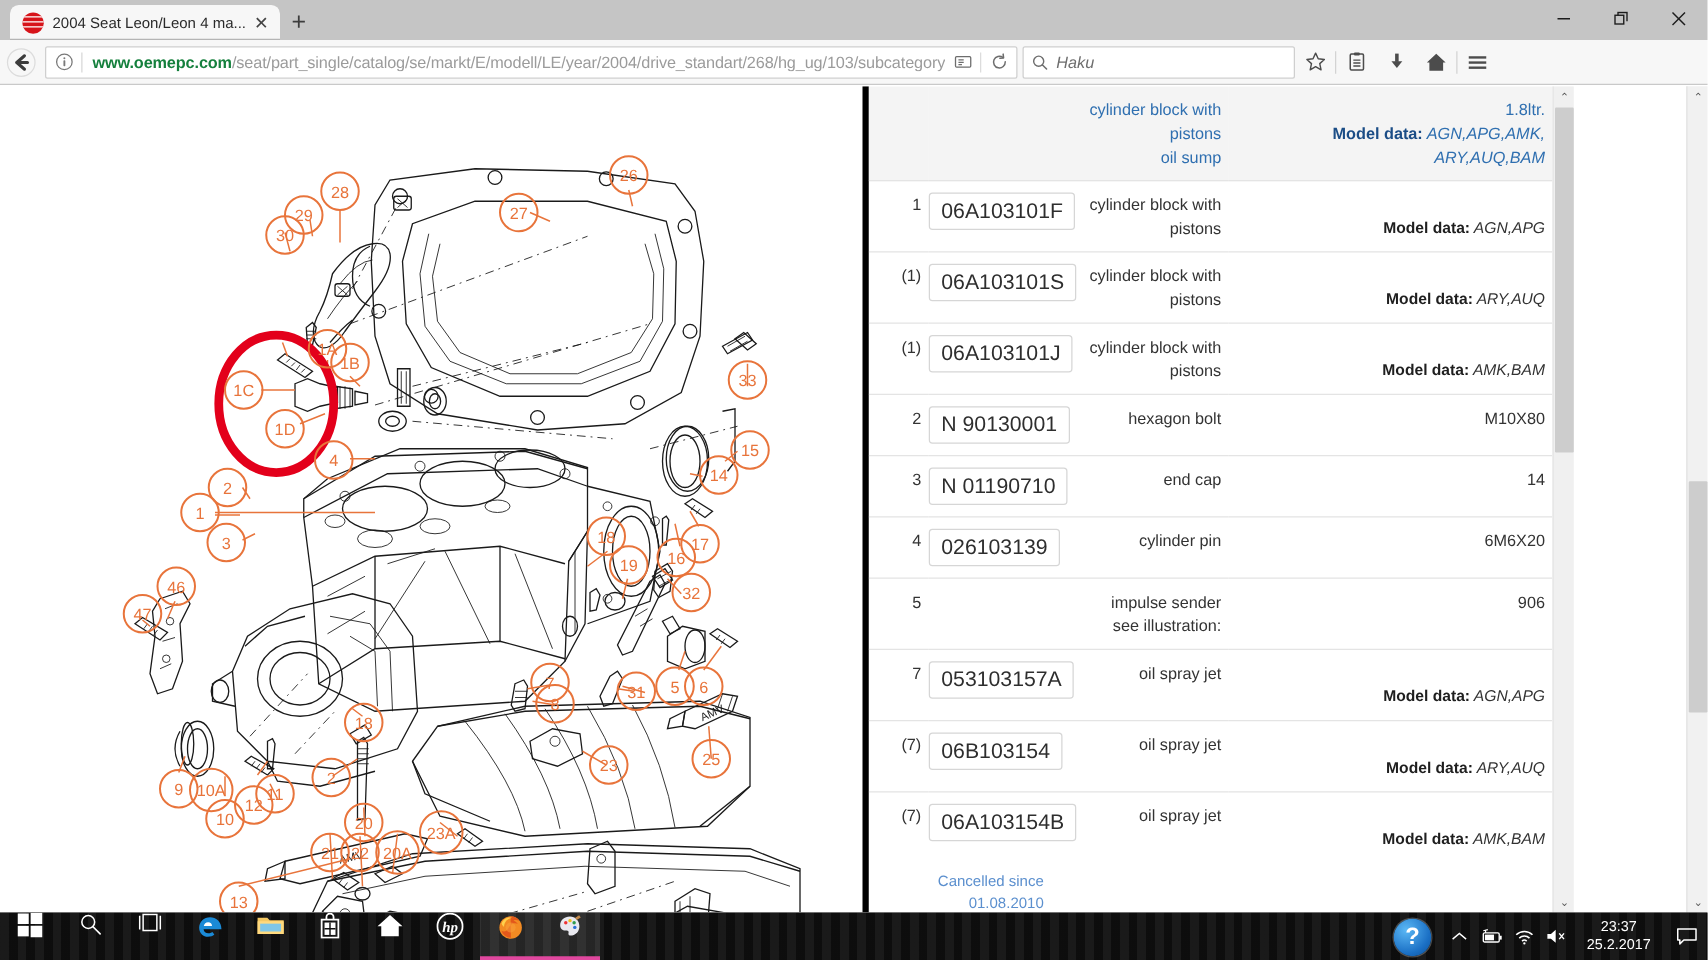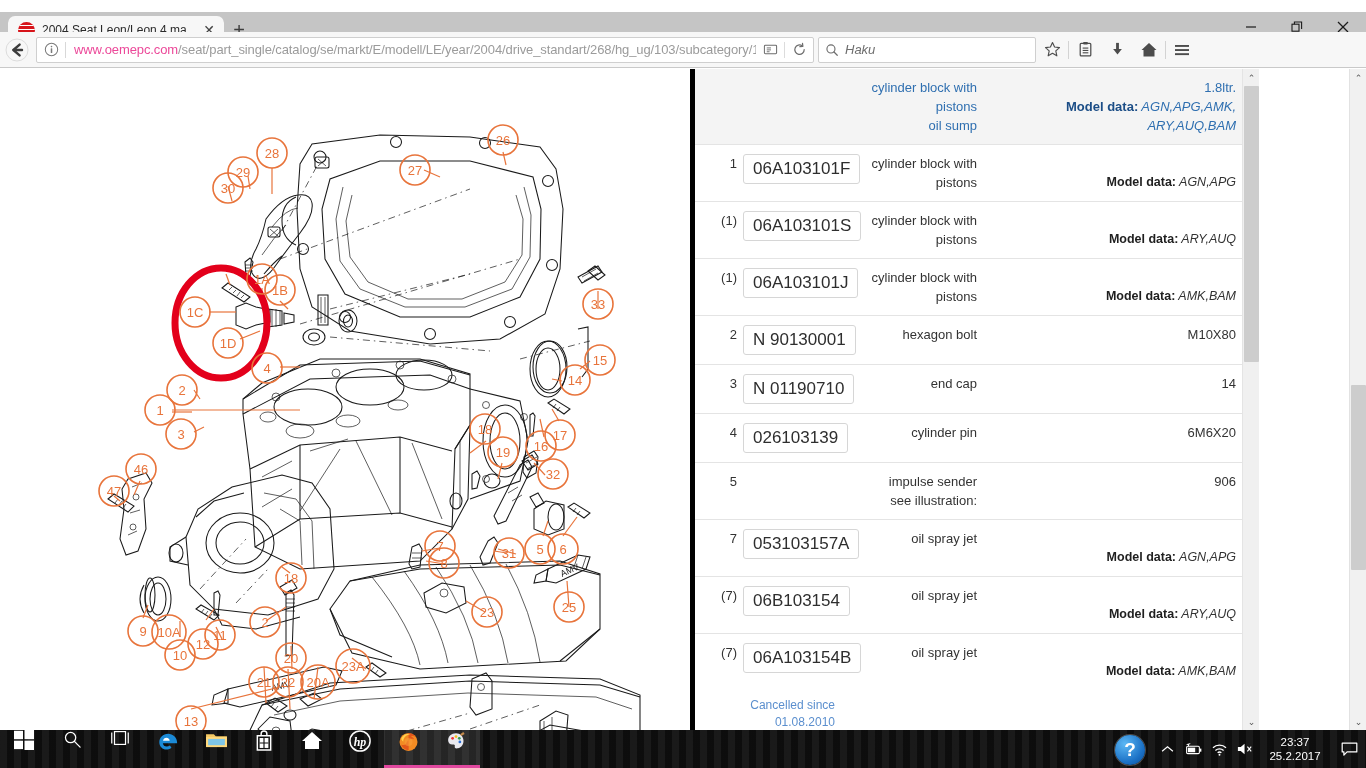--- a/index.html
+++ b/index.html
@@ -9,21 +9,21 @@
     font-family: "Liberation Sans", sans-serif;
     background: #ffffff;
   }
 
   
   #browser-window { position: absolute; inset: 0; background: #ffffff; }
 
   #tabstrip {
     position: absolute; left: 0; top: 0; width: 1366px; height: 32px;
     background: #c5c5c5;
-    display: flex; align-items: flex-end; margin-top: 12px;
+    display: flex; align-items: flex-end;
   }
   .tab {
     position: relative;
     margin-left: 8px;
     height: 28px;
     width: 216px;
     background: #f7f7f7;
     border-radius: 7px 7px 0 0;
     display: flex; align-items: center;
     padding: 0 6px 0 10px;
@@ -97,21 +97,21 @@
   }
   #url-divider { width:1px; height:16px; background:#d8d8d8; flex:0 0 1px; }
   #url-text {
     flex: 1 1 auto;
     font-size: 13px;
     padding-left: 8px;
     color: #9b9b9b;
     white-space: nowrap; overflow: hidden;
     letter-spacing: -0.1px;
   }
-  #url-text b { color: #ec4899; font-weight: 400; }
+  #url-text b { color: #15803d; font-weight: 700; }
   .urlbtn {
     width: 28px; height: 24px; flex: 0 0 28px;
     display: flex; align-items: center; justify-content: center;
     color: #6d6d6d; cursor: pointer;
   }
   #url-sep { width:1px; height:16px; background:#dcdcdc; flex:0 0 1px; }
 
   #searchbar {
     flex: 0 0 218px; height: 26px;
     margin-left: 4px;

